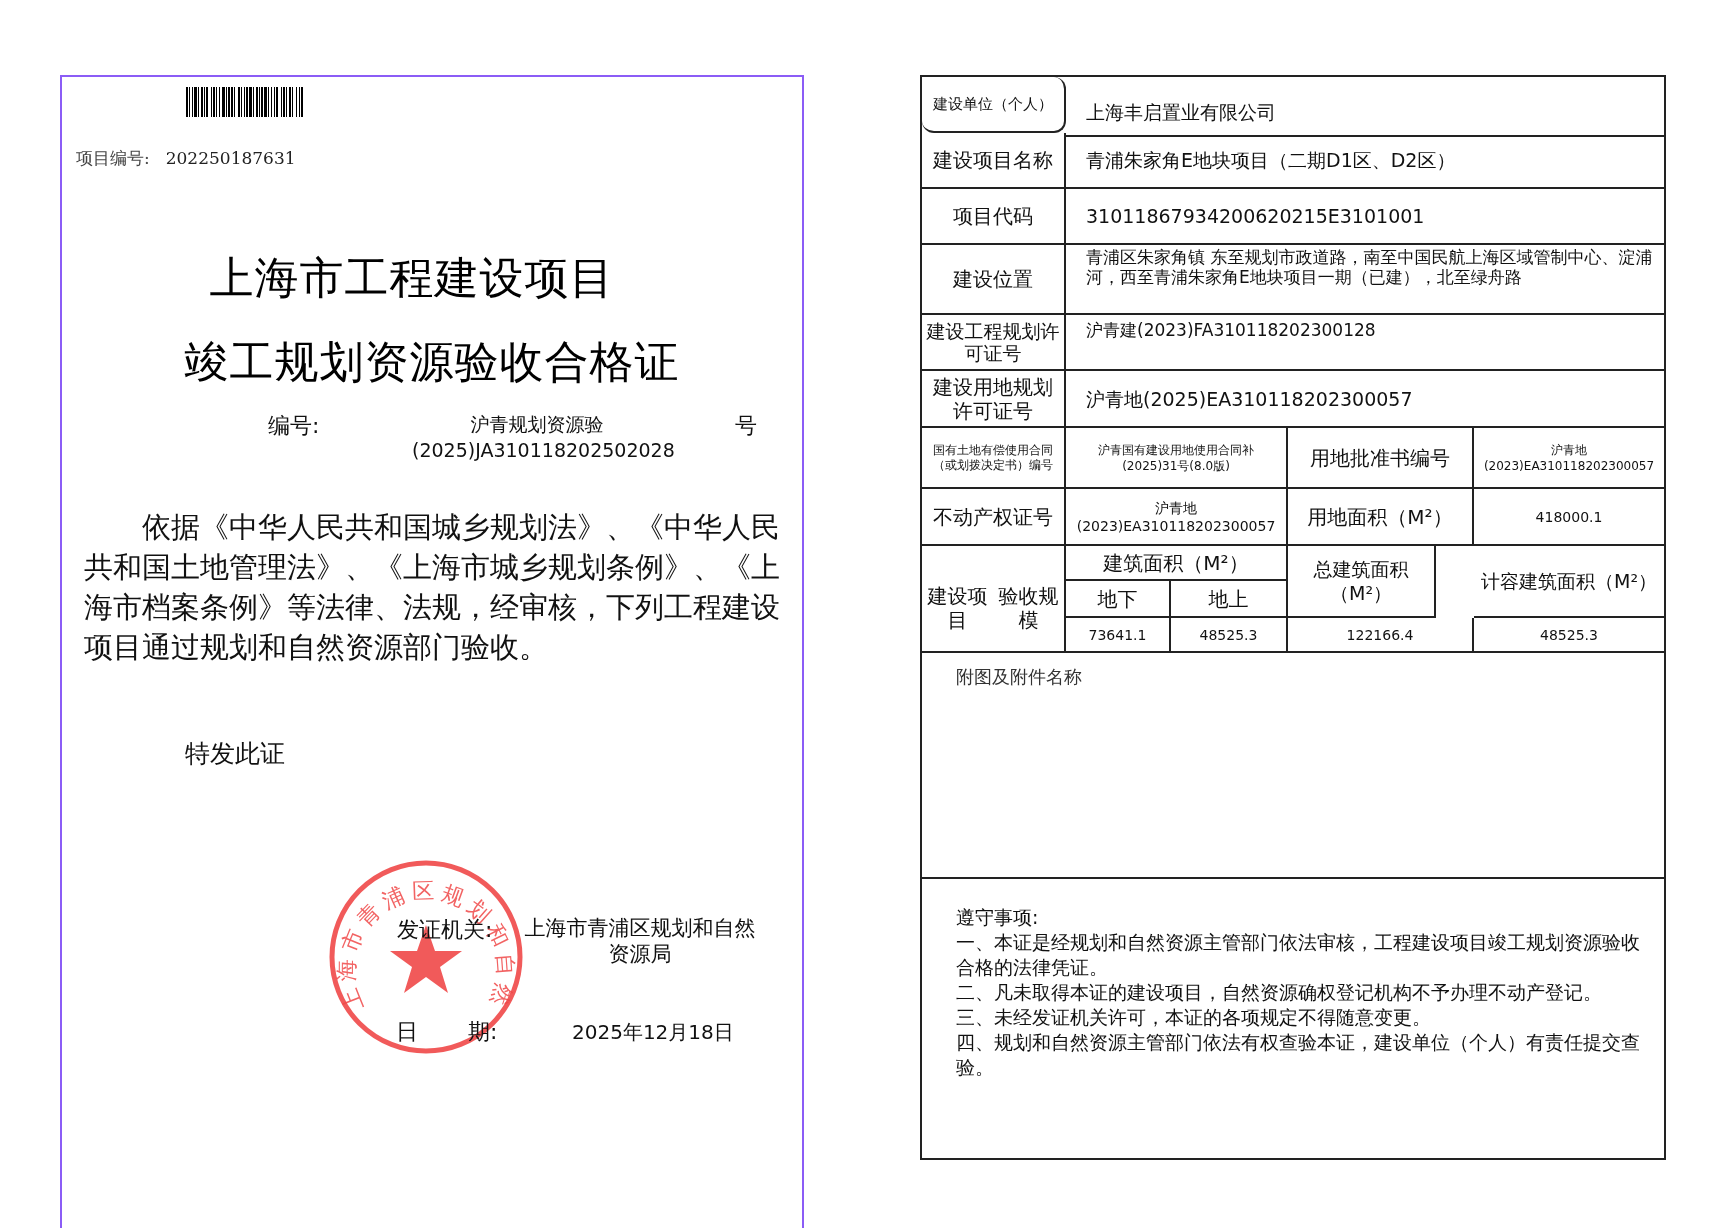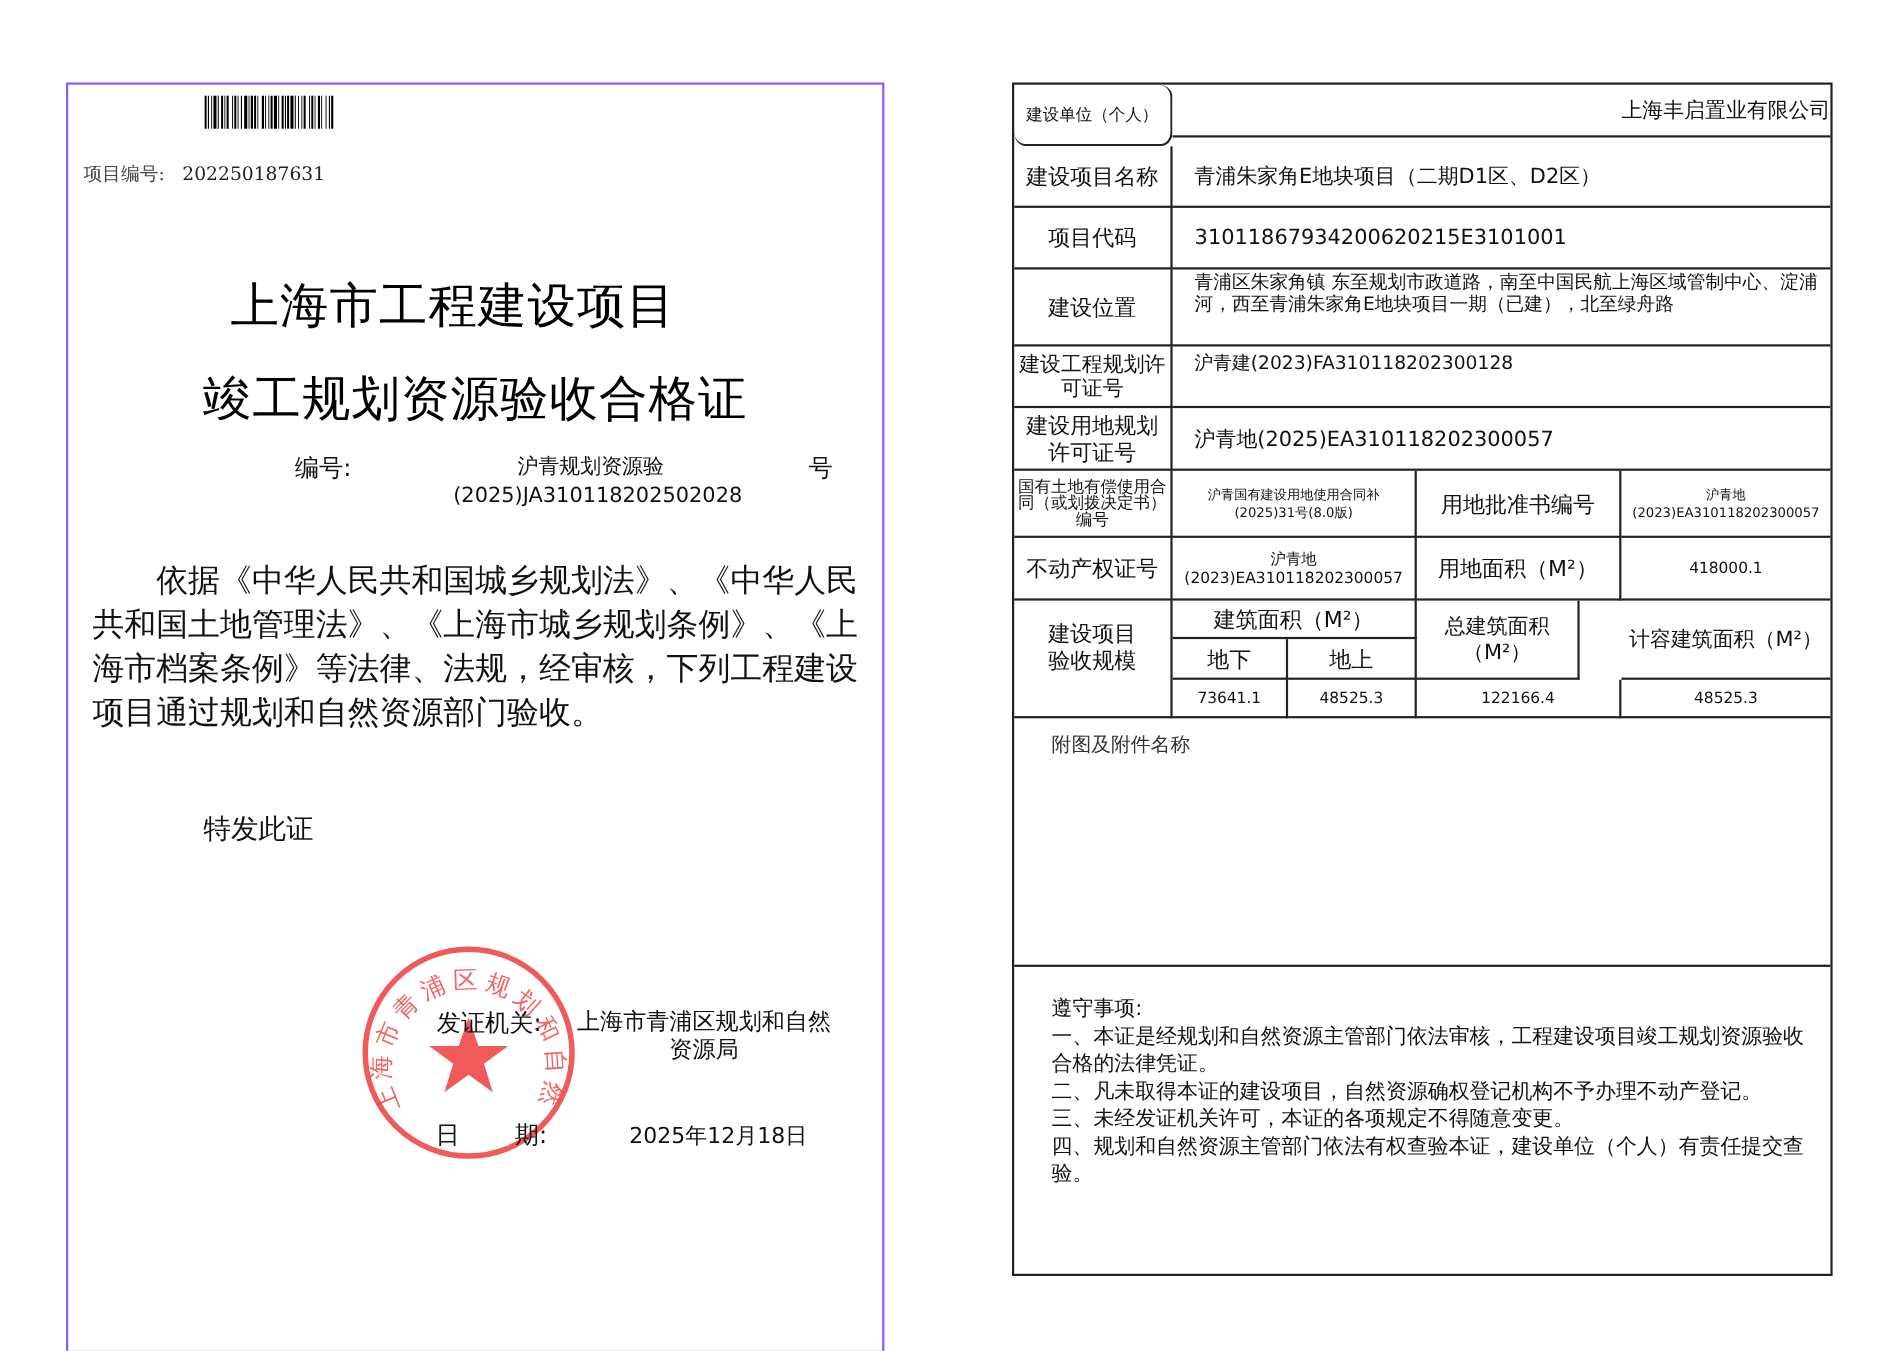--- a/index.html
+++ b/index.html
@@ -35,21 +35,21 @@
 
   
   .right { position: absolute; left: 920px; top: 75px; width: 746px; height: 1085px;
            border: 2px solid #222; box-sizing: border-box; }
   .cell { position: absolute; box-sizing: border-box; border-right: 2px solid #222; border-bottom: 2px solid #222;
           display: flex; align-items: center; justify-content: center; text-align: center; overflow: hidden; }
   .cell.nr { border-right: none; }
   .cell.left-al { justify-content: flex-start; text-align: left; padding-left: 20px; }
   .lbl { font-size: 20px; line-height: 24px; }
   .lbl-sm { font-size: 15px; }
-  .lbl-xs { font-size: 15px; line-height: 15px; }
+  .lbl-xs { font-size: 12px; line-height: 15px; }
   .val { font-size: 19px; line-height: 22px; }
   .val-sm { font-size: 12px; line-height: 16px; }
   .val-num { font-size: 14px; }
   .attach { position: absolute; left: 0; top: 576px; width: 100%; height: 226px; border-bottom: 2px solid #222;
             box-sizing: border-box; }
   .attach-title { position: absolute; left: 34px; top: 12px; font-size: 18px; color: #333; }
   .attach-list { position: absolute; left: 34px; top: 56px; width: 680px; font-size: 14px; line-height: 19px; color: #222; }
   .rules { position: absolute; left: 34px; top: 828px; width: 700px; font-size: 19px; line-height: 25px; color: #111; }
   .rules div { margin: 0; }
 </style>
@@ -168,21 +168,21 @@
   <div class="date-label1">日</div>
   <div class="date-label2">期:</div>
   <div class="date-val">2025年12月18日</div>
 </div>
 
 <div class="right">
 
   <div class="cell" style="left:0;top:0;width:144px;height:56px;border-radius:12px;">
     <span class="lbl-sm">建设单位（个人）</span>
   </div>
-  <div class="cell nr left-al" style="left:144px;top:0;width:598px;height:48px;justify-content:flex-end;">
+  <div class="cell nr left-al" style="left:144px;top:12px;width:598px;height:48px;">
     <span class="val">上海丰启置业有限公司</span>
   </div>
 
   <div class="cell" style="left:0;top:56px;width:144px;height:56px;">
     <span class="lbl">建设项目名称</span>
   </div>
   <div class="cell nr left-al" style="left:144px;top:56px;width:598px;height:56px;">
     <span class="val">青浦朱家角E地块项目（二期D1区、D2区）</span>
   </div>
 
@@ -235,21 +235,21 @@
     <span class="val-num">沪青地</span>
     <span class="val-num">(2023)EA310118202300057</span>
   </div>
   <div class="cell" style="left:366px;top:412px;width:186px;height:57px;">
     <span class="lbl">用地面积（M²）</span>
   </div>
   <div class="cell nr" style="left:552px;top:412px;width:190px;height:57px;">
     <span class="val-num">418000.1</span>
   </div>
 
-  <div class="cell" style="left:0;top:469px;width:144px;height:107px;flex-direction:column;align-items:center;justify-content:flex-start;padding-top:18px;">
+  <div class="cell" style="left:0;top:469px;width:144px;height:107px;flex-direction:row;align-items:center;justify-content:flex-start;padding-top:18px;">
     <span class="lbl">建设项目</span>
     <span class="lbl">验收规模</span>
   </div>
   <div class="cell" style="left:144px;top:469px;width:222px;height:35px;">
     <span class="lbl">建筑面积（M²）</span>
   </div>
   <div class="cell" style="left:144px;top:504px;width:105px;height:37px;">
     <span class="lbl">地下</span>
   </div>
   <div class="cell" style="left:249px;top:504px;width:117px;height:37px;">

